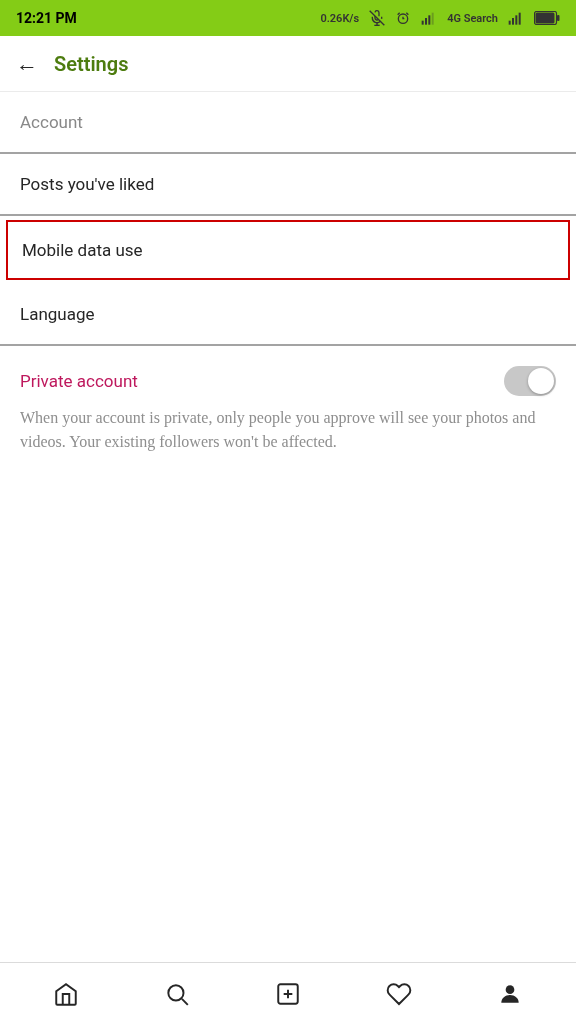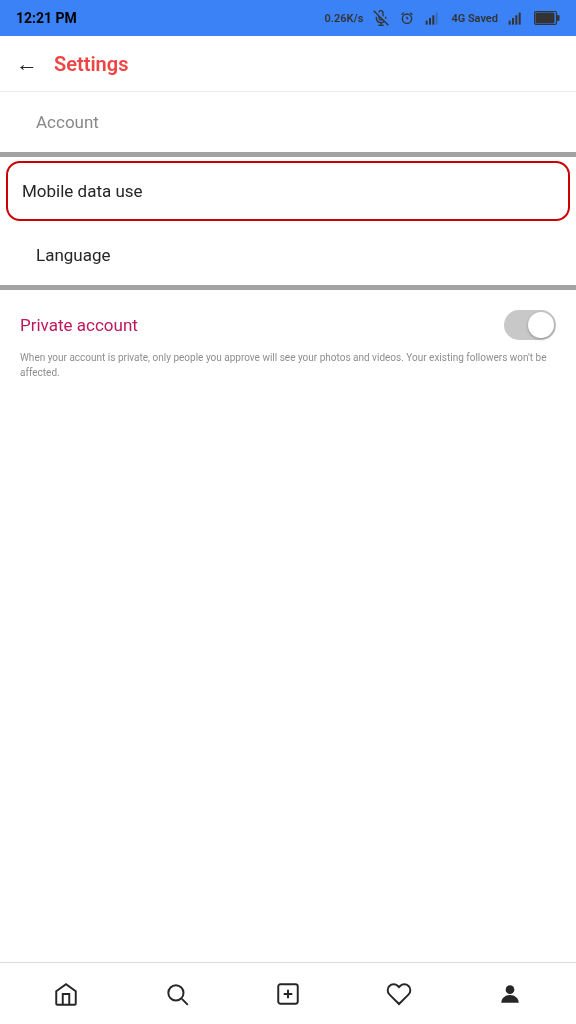--- a/index.html
+++ b/index.html
@@ -12,21 +12,21 @@
       width: 576px;
       min-height: 1024px;
       font-family: -apple-system, BlinkMacSystemFont, 'Segoe UI', Roboto, sans-serif;
       background: #ffffff;
       display: flex;
       flex-direction: column;
     }
 
     
     .status-bar {
-      background: #3b82f6;
+      background: #84cc16;
       height: 36px;
       display: flex;
       align-items: center;
       justify-content: space-between;
       padding: 0 16px;
       font-size: 13px;
       font-weight: 600;
     }
 
     .status-time {
@@ -54,50 +54,50 @@
     .back-btn {
       margin-right: 16px;
       font-size: 22px;
       cursor: pointer;
       color: #262626;
     }
 
     .header-title {
       font-size: 20px;
       font-weight: 600;
-      color: #ef4444;
+      color: #4d7c0f;
     }
 
     
     .settings-list {
       flex: 1;
       background: #ffffff;
       overflow-y: auto;
     }
 
     .settings-item {
-      padding: 20px 36px;
-      border-bottom: 5px solid #a3a3a3;
+      padding: 20px 20px;
+      border-bottom: 2px solid #a3a3a3;
       font-size: 17px;
       color: #262626;
       font-weight: 400;
       cursor: pointer;
       display: flex;
       align-items: center;
       justify-content: space-between;
     }
 
     .settings-item:first-child {
       border-top: none;
     }
 
     .settings-item.highlighted {
       border: 2.5px solid #cc0000;
       margin: 4px 6px;
-      border-radius: 14px;
+      border-radius: 0;
       padding: 18px 14px;
     }
 
     
     .toggle {
       width: 52px;
       height: 30px;
       background: #c8c8c8;
       border-radius: 15px;
       position: relative;
@@ -127,24 +127,25 @@
       padding: 16px 0 10px 0;
       border-bottom: none;
     }
 
     .private-account-label {
       font-size: 17px;
       color: #be185d;
     }
 
     .private-account-desc {
-      font-size: 10px;
+      font-size: 16px;
       color: #8e8e8e;
       line-height: 1.5;
       padding-bottom: 16px;
+      font-family: Liberation Serif, serif;
     }
 
     
     .bottom-nav {
       height: 62px;
       background: #ffffff;
       border-top: 1px solid #dbdbdb;
       display: flex;
       align-items: center;
       justify-content: space-around;
@@ -193,21 +194,21 @@
       <line x1="7" y1="4" x2="4" y2="7"></line>
       <line x1="17" y1="4" x2="20" y2="7"></line>
     </svg>
 
     <svg style="width:16px;height:16px;" viewBox="0 0 24 24" fill="#333">
       <rect x="1" y="16" width="3" height="6"></rect>
       <rect x="6" y="12" width="3" height="10"></rect>
       <rect x="11" y="8" width="3" height="14"></rect>
       <rect x="16" y="4" width="3" height="18" opacity="0.3"></rect>
     </svg>
-    <span style="font-size:11px;color:#333;font-weight:600;">4G Saved</span>
+    <span style="font-size:11px;color:#333;font-weight:600;">4G Search</span>
 
     <svg style="width:16px;height:16px;" viewBox="0 0 24 24" fill="#333">
       <rect x="1" y="16" width="3" height="6"></rect>
       <rect x="6" y="12" width="3" height="10"></rect>
       <rect x="11" y="8" width="3" height="14"></rect>
       <rect x="16" y="4" width="3" height="18"></rect>
     </svg>
 
     <svg style="width:26px;height:14px;" viewBox="0 0 26 14">
       <rect x="0.5" y="0.5" width="22" height="13" rx="2" ry="2" fill="none" stroke="#333" stroke-width="1.2"></rect>
@@ -224,20 +225,23 @@
 
 <div class="settings-list">
 
   <div class="settings-item">
     <span class="account-item-text">Account</span>
   </div>
 
 
 
 
+  <div class="settings-item">
+    <span>Posts you've liked</span>
+  </div>
 
 
 
   <div class="settings-item highlighted">
     <span>Mobile data use</span>
   </div>
 
   <div class="settings-item">
     <span>Language</span>
   </div>

